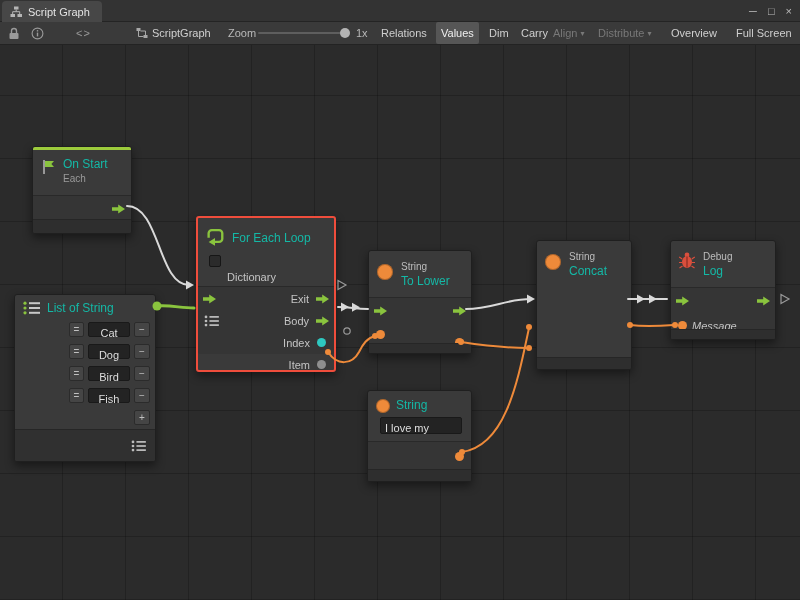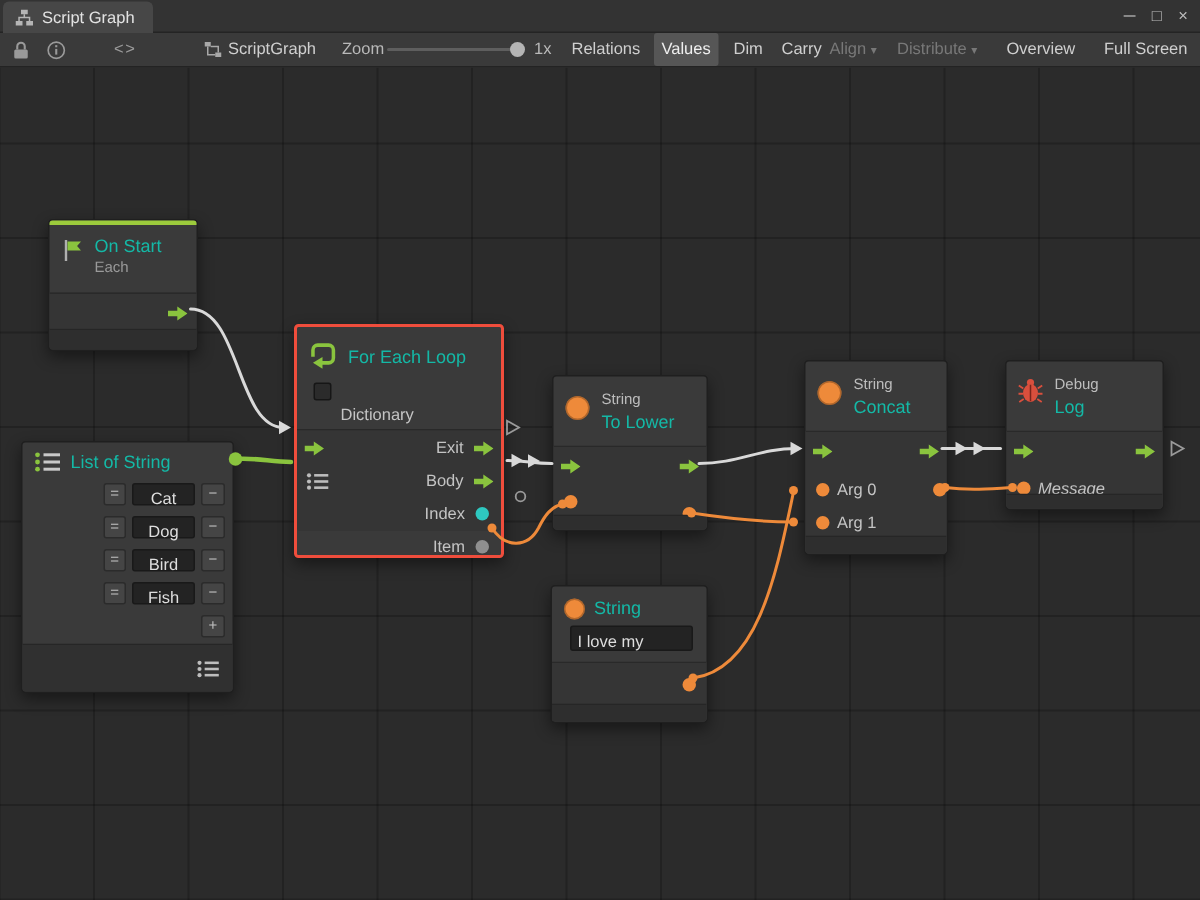--- a/index.html
+++ b/index.html
@@ -269,33 +269,20 @@
   <div class="psec" style="top:50px; bottom:0; border-radius:0 0 2px 2px;">
     <div class="dot" style="right:7px; top:10px; background:#ee8a3a;"></div>
   </div>
   <div class="pfoot" style="height:12px;"></div>
 </div>
 
 <div class="node" style="left:536px; top:240px; width:96px; height:130px;">
   <div class="ocircle" style="left:8px; top:13px; width:16px; height:16px;"></div>
   <div class="ncat" style="left:32px; top:10px;">String</div>
   <div class="ntitle" style="left:32px; top:23px;">Concat</div>
-  <div class="psec" style="top:46px; bottom:0; border-radius:0 0 2px 2px;">
-    <svg class="fa" style="left:5px; top:8px;" width="13" height="10" viewBox="0 0 13 10">
-        <path d="M0 3.2H6.2V0.4L13 5 6.2 9.6V6.8H0z"></path>
-      </svg>
-    <svg class="fa" style="right:5px; top:8px;" width="13" height="10" viewBox="0 0 13 10">
-        <path d="M0 3.2H6.2V0.4L13 5 6.2 9.6V6.8H0z"></path>
-      </svg>
-    <div class="dot" style="left:7px; top:34px; background:#ee8a3a;"></div>
-    <div class="plabel" style="left:21px; top:33px;">Arg 0</div>
-    <div class="dot" style="right:0px; top:34px; background:#ee8a3a;"></div>
-    <div class="dot" style="left:7px; top:56px; background:#ee8a3a;"></div>
-    <div class="plabel" style="left:21px; top:55px;">Arg 1</div>
-  </div>
   <div class="pfoot" style="height:12px;"></div>
 </div>
 
 <div class="node" style="left:670px; top:240px; width:106px; height:100px;">
   <svg style="position:absolute; left:7px; top:10px;" width="18" height="18" viewBox="0 0 18 18">
     <circle cx="9" cy="4" r="2.4" fill="#d94f3d"></circle>
     <ellipse cx="9" cy="11" rx="5" ry="6" fill="#d94f3d"></ellipse>
     <path d="M4.2 8 1.2 6M4.2 11.5H1M4.5 15l-3 2M13.8 8l3-2M13.8 11.5H17M13.5 15l3 2" stroke="#d94f3d" stroke-width="1.2" fill="none"></path>
     <path d="M9 5.5v11" stroke="#7a251c" stroke-width="1"></path>
   </svg>

